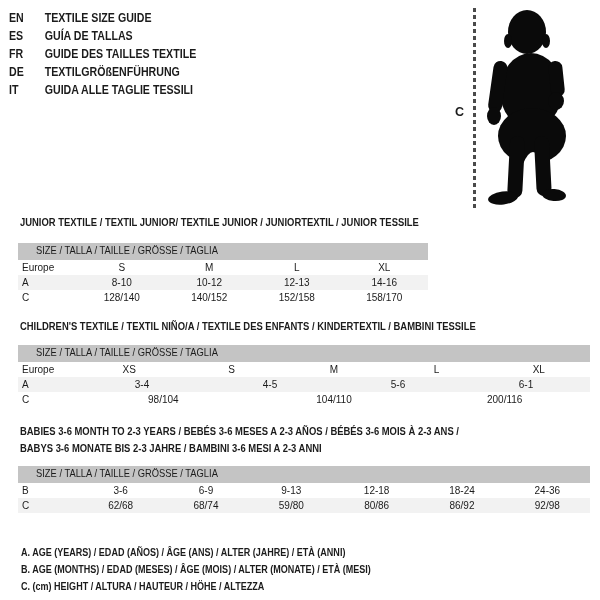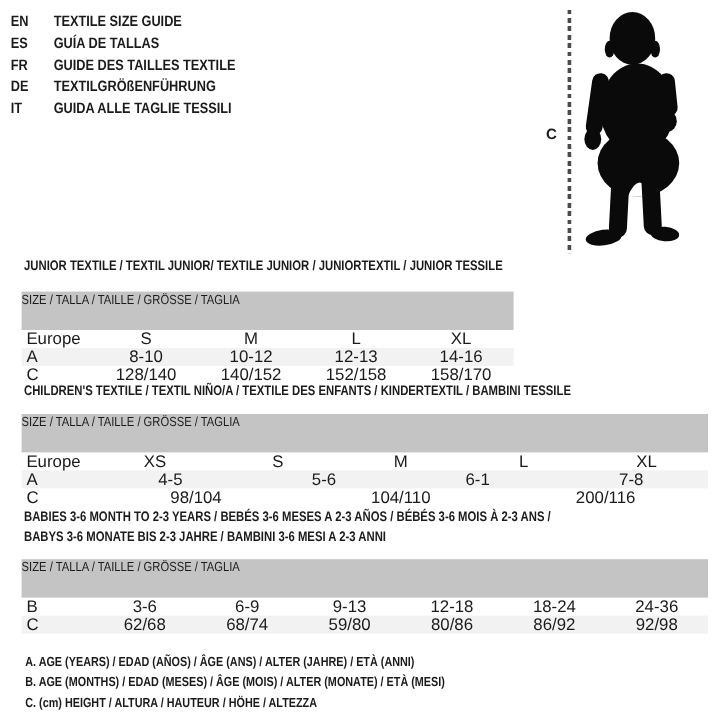--- a/index.html
+++ b/index.html
@@ -23,24 +23,24 @@
   .tbl-title{position:absolute;font-size:11.5px;font-weight:700;line-height:17px;
              transform:scaleX(.82);transform-origin:0 0;white-space:nowrap;}
   #title-junior{left:20px;top:214px;}
   #title-children{left:20px;top:318px;}
   #title-babies{left:20px;top:423px;}
   
   .size-table{position:absolute;left:18px;}
   #table-junior{top:243px;width:410px;}
   #table-children{top:345px;width:572px;}
   #table-babies{top:466px;width:572px;}
-  .st-header{height:32px;line-height:15px;background:var(--header-bg,#c4c4c4);
-             padding-left:0;font-size:11px;}
+  .st-header{height:17px;line-height:15px;background:var(--header-bg,#c4c4c4);
+             padding-left:18px;font-size:11px;}
   .st-header span{display:block;transform:scaleX(.85);transform-origin:0 50%;white-space:nowrap;}
-  .st-row{display:flex;height:15px;line-height:15px;font-size:14px;}
+  .st-row{display:flex;height:15px;line-height:15px;font-size:10px;}
   .st-rows .st-row:nth-child(even){background:var(--alt-bg,#f2f2f2);}
   .st-label{flex:0 0 60px;width:60px;padding-left:4px;box-sizing:border-box;}
   .st-cell{flex:1;text-align:center;}
   
   .footnotes{position:absolute;left:21px;top:534px;margin-top:10px;}
   .footnote{height:17px;line-height:17px;font-size:11px;font-weight:700;
             transform:scaleX(.82);transform-origin:0 50%;white-space:nowrap;}
 </style>
 </head>
 <body>
@@ -128,24 +128,24 @@
       <div class="st-row">
         <span class="st-label">Europe</span>
         <span class="st-cell">XS</span>
         <span class="st-cell">S</span>
         <span class="st-cell">M</span>
         <span class="st-cell">L</span>
         <span class="st-cell">XL</span>
       </div>
       <div class="st-row">
         <span class="st-label">A</span>
+        <span class="st-cell">3-4</span>
         <span class="st-cell">4-5</span>
         <span class="st-cell">5-6</span>
         <span class="st-cell">6-1</span>
-        <span class="st-cell">7-8</span>
       </div>
       <div class="st-row">
         <span class="st-label">C</span>
         <span class="st-cell">98/104</span>
         <span class="st-cell">104/110</span>
         <span class="st-cell">200/116</span>
       </div>
     </div>
   </div>
 

